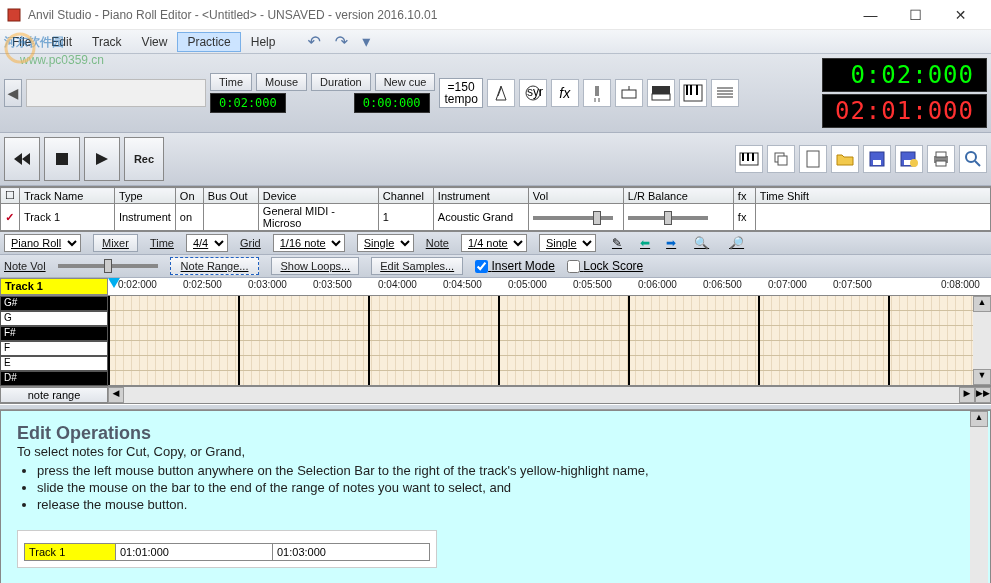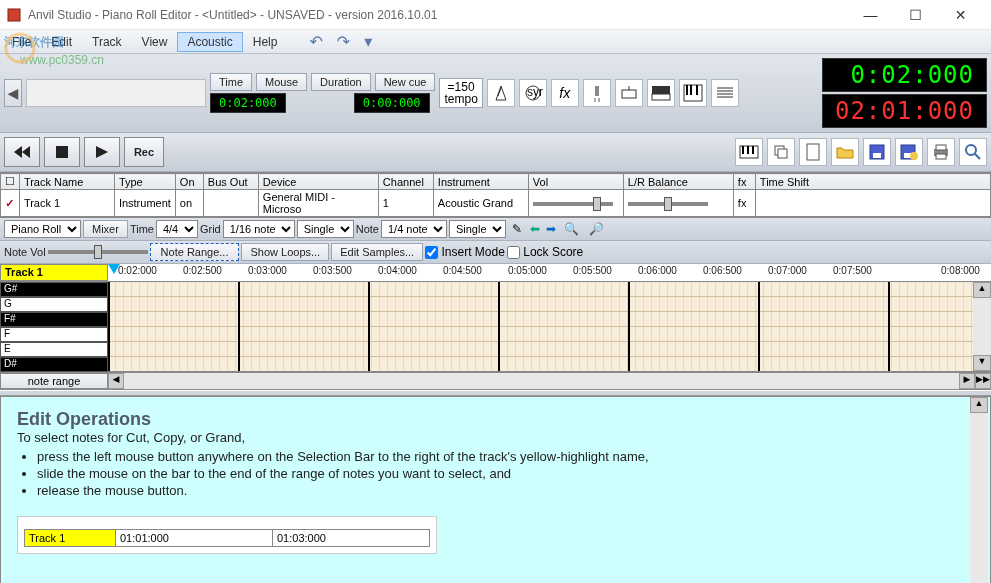--- a/index.html
+++ b/index.html
@@ -23,32 +23,32 @@
 .toolrow { background: linear-gradient(#e2e6ec,#c8ced8); padding: 4px 4px; display: flex; align-items: center; gap: 4px; border-bottom: 1px solid #aab2c0; }
 .btn { background: linear-gradient(#f8f9fb,#e0e4ea); border: 1px solid #9aa4b2; padding: 2px 8px; font-size: 11px; cursor: pointer; color: #222; }
 .scrollarrow { width: 18px; height: 28px; background: linear-gradient(#f0f2f5,#d8dde5); border: 1px solid #9aa4b2; display: flex; align-items: center; justify-content: center; color: #555; font-size: 14px; }
 .timedisp { background: #000; color: #0f0; font-family: monospace; font-size: 12px; padding: 2px 8px; border: 1px solid #333; min-width: 70px; text-align: center; }
 .bigtime { background: #000; color: #0f0; font-family: monospace; font-size: 24px; padding: 2px 12px; border: 1px solid #333; text-align: right; letter-spacing: 1px; }
 .bigtime.red { color: #ff3030; }
 .iconbtn { width: 28px; height: 28px; border: 1px solid #b0b8c4; background: #fff; display: flex; align-items: center; justify-content: center; }
 .tempobox { border: 1px solid #9aa4b2; background: #fff; padding: 2px 4px; font-size: 10px; text-align: center; line-height: 1; }
 
 .transport { display: flex; gap: 4px; align-items: center; }
-.transport .tbtn { width: 36px; height: 30px; background: linear-gradient(#f8f9fb,#d8dde5); border: 1px solid #888; display: flex; align-items: center; justify-content: center; }
+.transport .tbtn { width: 36px; height: 44px; background: linear-gradient(#f8f9fb,#d8dde5); border: 1px solid #888; display: flex; align-items: center; justify-content: center; }
 .transport .rec { width: 40px; font-weight: bold; }
 
 
 .trackhead { border-top: 1px solid #888; border-bottom: 1px solid #888; background: #fff; }
 .trackhead table { width: 100%; border-collapse: collapse; }
 .trackhead th, .trackhead td { border: 1px solid #888; padding: 1px 4px; font-size: 11px; text-align: left; background: #fff; }
 .trackhead th { background: linear-gradient(#f4f6f9,#e4e8ea); font-weight: normal; }
 .checkcol { width: 14px; }
 
 
-.ctrlrow { background: linear-gradient(#dde2ea,#c8cfd9); padding: 2px 4px; display: flex; align-items: center; gap: 2px; border-bottom: 1px solid #aab2c0; flex-wrap: nowrap; }
+.ctrlrow { background: linear-gradient(#dde2ea,#c8cfd9); padding: 2px 4px; display: flex; align-items: center; gap: 12px; border-bottom: 1px solid #aab2c0; flex-wrap: nowrap; text-decoration: underline; }
 .ctrlrow select, .ctrlrow input[type=text] { font-size: 11px; padding: 1px 2px; border: 1px solid #888; background: #fff; }
 .ctrlrow .lbl { font-size: 11px; color: #222; }
 .dashbtn { border: 1px dashed #2060c0; padding: 2px 10px; font-size: 11px; }
 input[type=checkbox] { vertical-align: middle; }
 
 
 .timeline { display: flex; background: #fff; border-bottom: 1px solid #888; height: 18px; }
 .trackname-cell { width: 108px; background: #ffff00; border: 1px solid #888; padding: 1px 4px; font-size: 11px; font-weight: bold; }
 .ruler { flex: 1; display: flex; position: relative; }
 .ruler .tick { position: absolute; font-size: 10px; color: #222; top: 1px; }
@@ -112,21 +112,21 @@
     <svg width="200" height="44">
         <text x="4" y="16" fill="#1a6fb8" font-size="18" font-weight="bold">河东软件园</text>
         <text x="20" y="34" fill="#2a9a3a" font-size="12">www.pc0359.cn</text>
         <circle cx="20" cy="18" r="14" fill="none" stroke="#ff9a00" stroke-width="3" opacity="0.7"></circle>
       </svg>
   </div>
   <span class="menuitem">File</span>
   <span class="menuitem">Edit</span>
   <span class="menuitem">Track</span>
   <span class="menuitem">View</span>
-  <span class="menuitem active">Acoustic</span>
+  <span class="menuitem active">Practice</span>
   <span class="menuitem">Help</span>
   <span style="width:12px"></span>
   <span class="toolbtn">↶</span>
   <span class="toolbtn">↷</span>
   <span class="toolbtn">▾</span>
 </div>
 
 <div class="toolrow">
   <div class="scrollarrow">◀</div>
   <div style="width:180px;height:28px;background:#f0f0f0;border:1px solid #bbb"></div>

